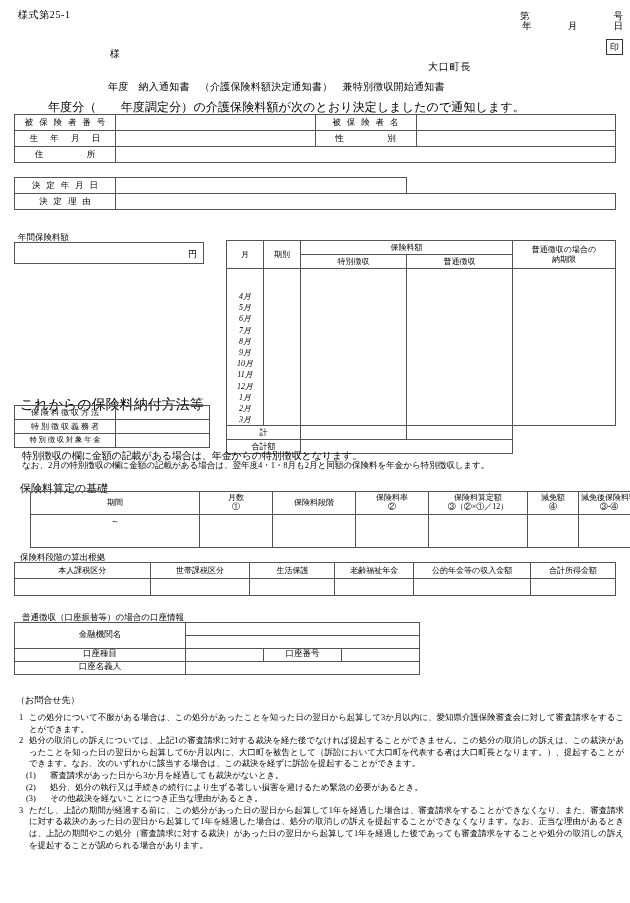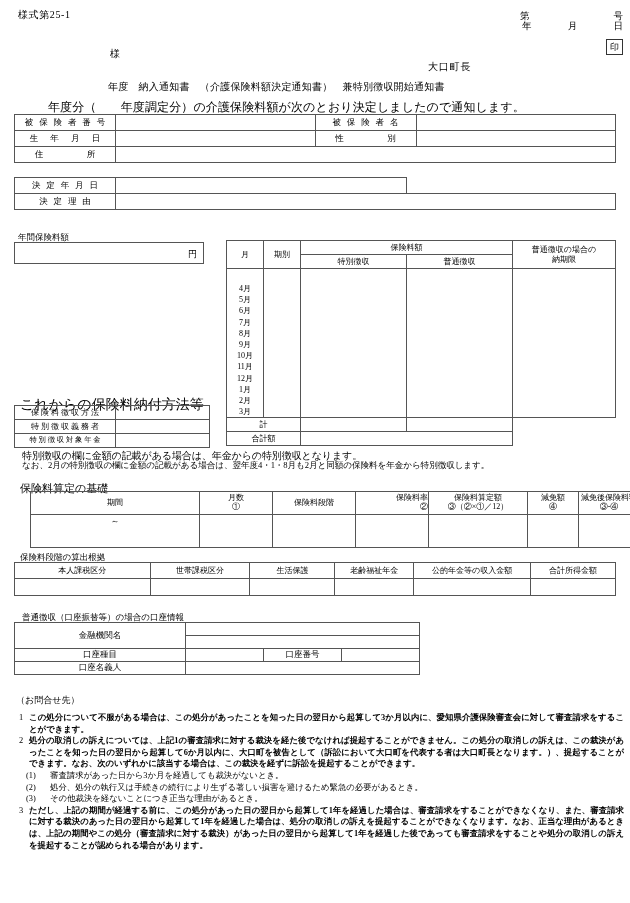--- a/index.html
+++ b/index.html
@@ -104,23 +104,24 @@
   #monthly-table td, #monthly-table th { font-size: 8px; }
   #monthly-table .c-month { width: 36px; }
   #monthly-table .c-term  { width: 36px; }
   #monthly-table .c-sp    { width: 108px; }
   #monthly-table .c-np    { width: 108px; }
   #monthly-table .c-due   { width: 102px; }
   #monthly-table .hdr-h { height: 13px; }
   #monthly-table .months-cell {
     height: 128px;
     vertical-align: top;
-    padding-top: 14px;
+    padding-top: 22px;
     line-height: 11.2px;
     font-size: 8px;
+    font-style: italic;
   }
   #monthly-table .sum-row td { height: 13px; }
   #monthly-table .total-row td { height: 13px; }
   .noborder { border: none !important; }
 
   
   #paymethod-label { left: 20px; top: 396px; font-size: 14px; }
   #paymethod-table { left: 14px; top: 405px; width: 196px; }
   #paymethod-table td { height: 13px; }
   #paymethod-table .k { width: 100px; }
@@ -130,41 +131,41 @@
   #note-2 { left: 22px; top: 460px; font-size: 8.6px; letter-spacing: -.01em; }
 
   
   #basis-label { left: 20px; top: 481px; font-size: 11px; }
   #basis-table { left: 30px; top: 491px; width: 602px; }
   #basis-table th { height: 22px; font-size: 8px; line-height: 1.12; }
   #basis-table td.body { height: 30px; }
   #basis-table .c-period { width: 168px; }
   #basis-table .c-months { width: 72px; }
   #basis-table .c-stage  { width: 82px; }
-  #basis-table .c-rate   { width: 72px; text-align: right; }
+  #basis-table .c-rate   { width: 72px; }
   #basis-table .c-calc   { width: 98px; }
   #basis-table .c-reduce { width: 50px; }
   #basis-table .c-after  { width: 60px; }
 
   
   #stage-label { left: 20px; top: 552px; font-size: 8.5px; }
   #stage-table { left: 14px; top: 562px; width: 602px; }
   #stage-table th { height: 15px; font-size: 8px; }
   #stage-table td.body { height: 16px; }
   #stage-table .c1 { width: 128px; }
   #stage-table .c2 { width: 94px; }
   #stage-table .c3 { width: 80px; }
   #stage-table .c4 { width: 74px; }
   #stage-table .c5 { width: 110px; }
   #stage-table .c6 { width: 80px; }
 
   
   #bank-label { left: 22px; top: 612px; font-size: 8.5px; }
   #bank-table { left: 14px; top: 622px; width: 406px; }
-  #bank-table td { height: 12px; font-size: 8.5px; }
+  #bank-table td { height: 12px; font-size: 8.5px; font-family: Liberation Mono, monospace; }
   #bank-table .k { width: 170px; }
   #bank-table .knum { width: 62px; }
 
   
   #contact { left: 16px; top: 694px; font-size: 9px; }
 
   
   #legal { left: 12px; top: 712px; width: 612px; font-size: 8.4px; line-height: 11.6px; }
   #legal .head { font-size: 8.6px; }
   #legal .item {
@@ -175,21 +176,20 @@
     width: 17px;
     flex: 0 0 17px;
     text-align: left;
     padding-left: 7px;
     box-sizing: border-box;
   }
   #legal .item .txt {
     flex: 1;
     text-align: justify;
     text-justify: inter-ideograph;
-    font-weight: bold;
   }
   #legal .sub { display: flex; }
   #legal .sub .num {
     width: 38px;
     flex: 0 0 38px;
     padding-left: 14px;
     box-sizing: border-box;
   }
   #legal .sub .txt { flex: 1; }
 </style>

